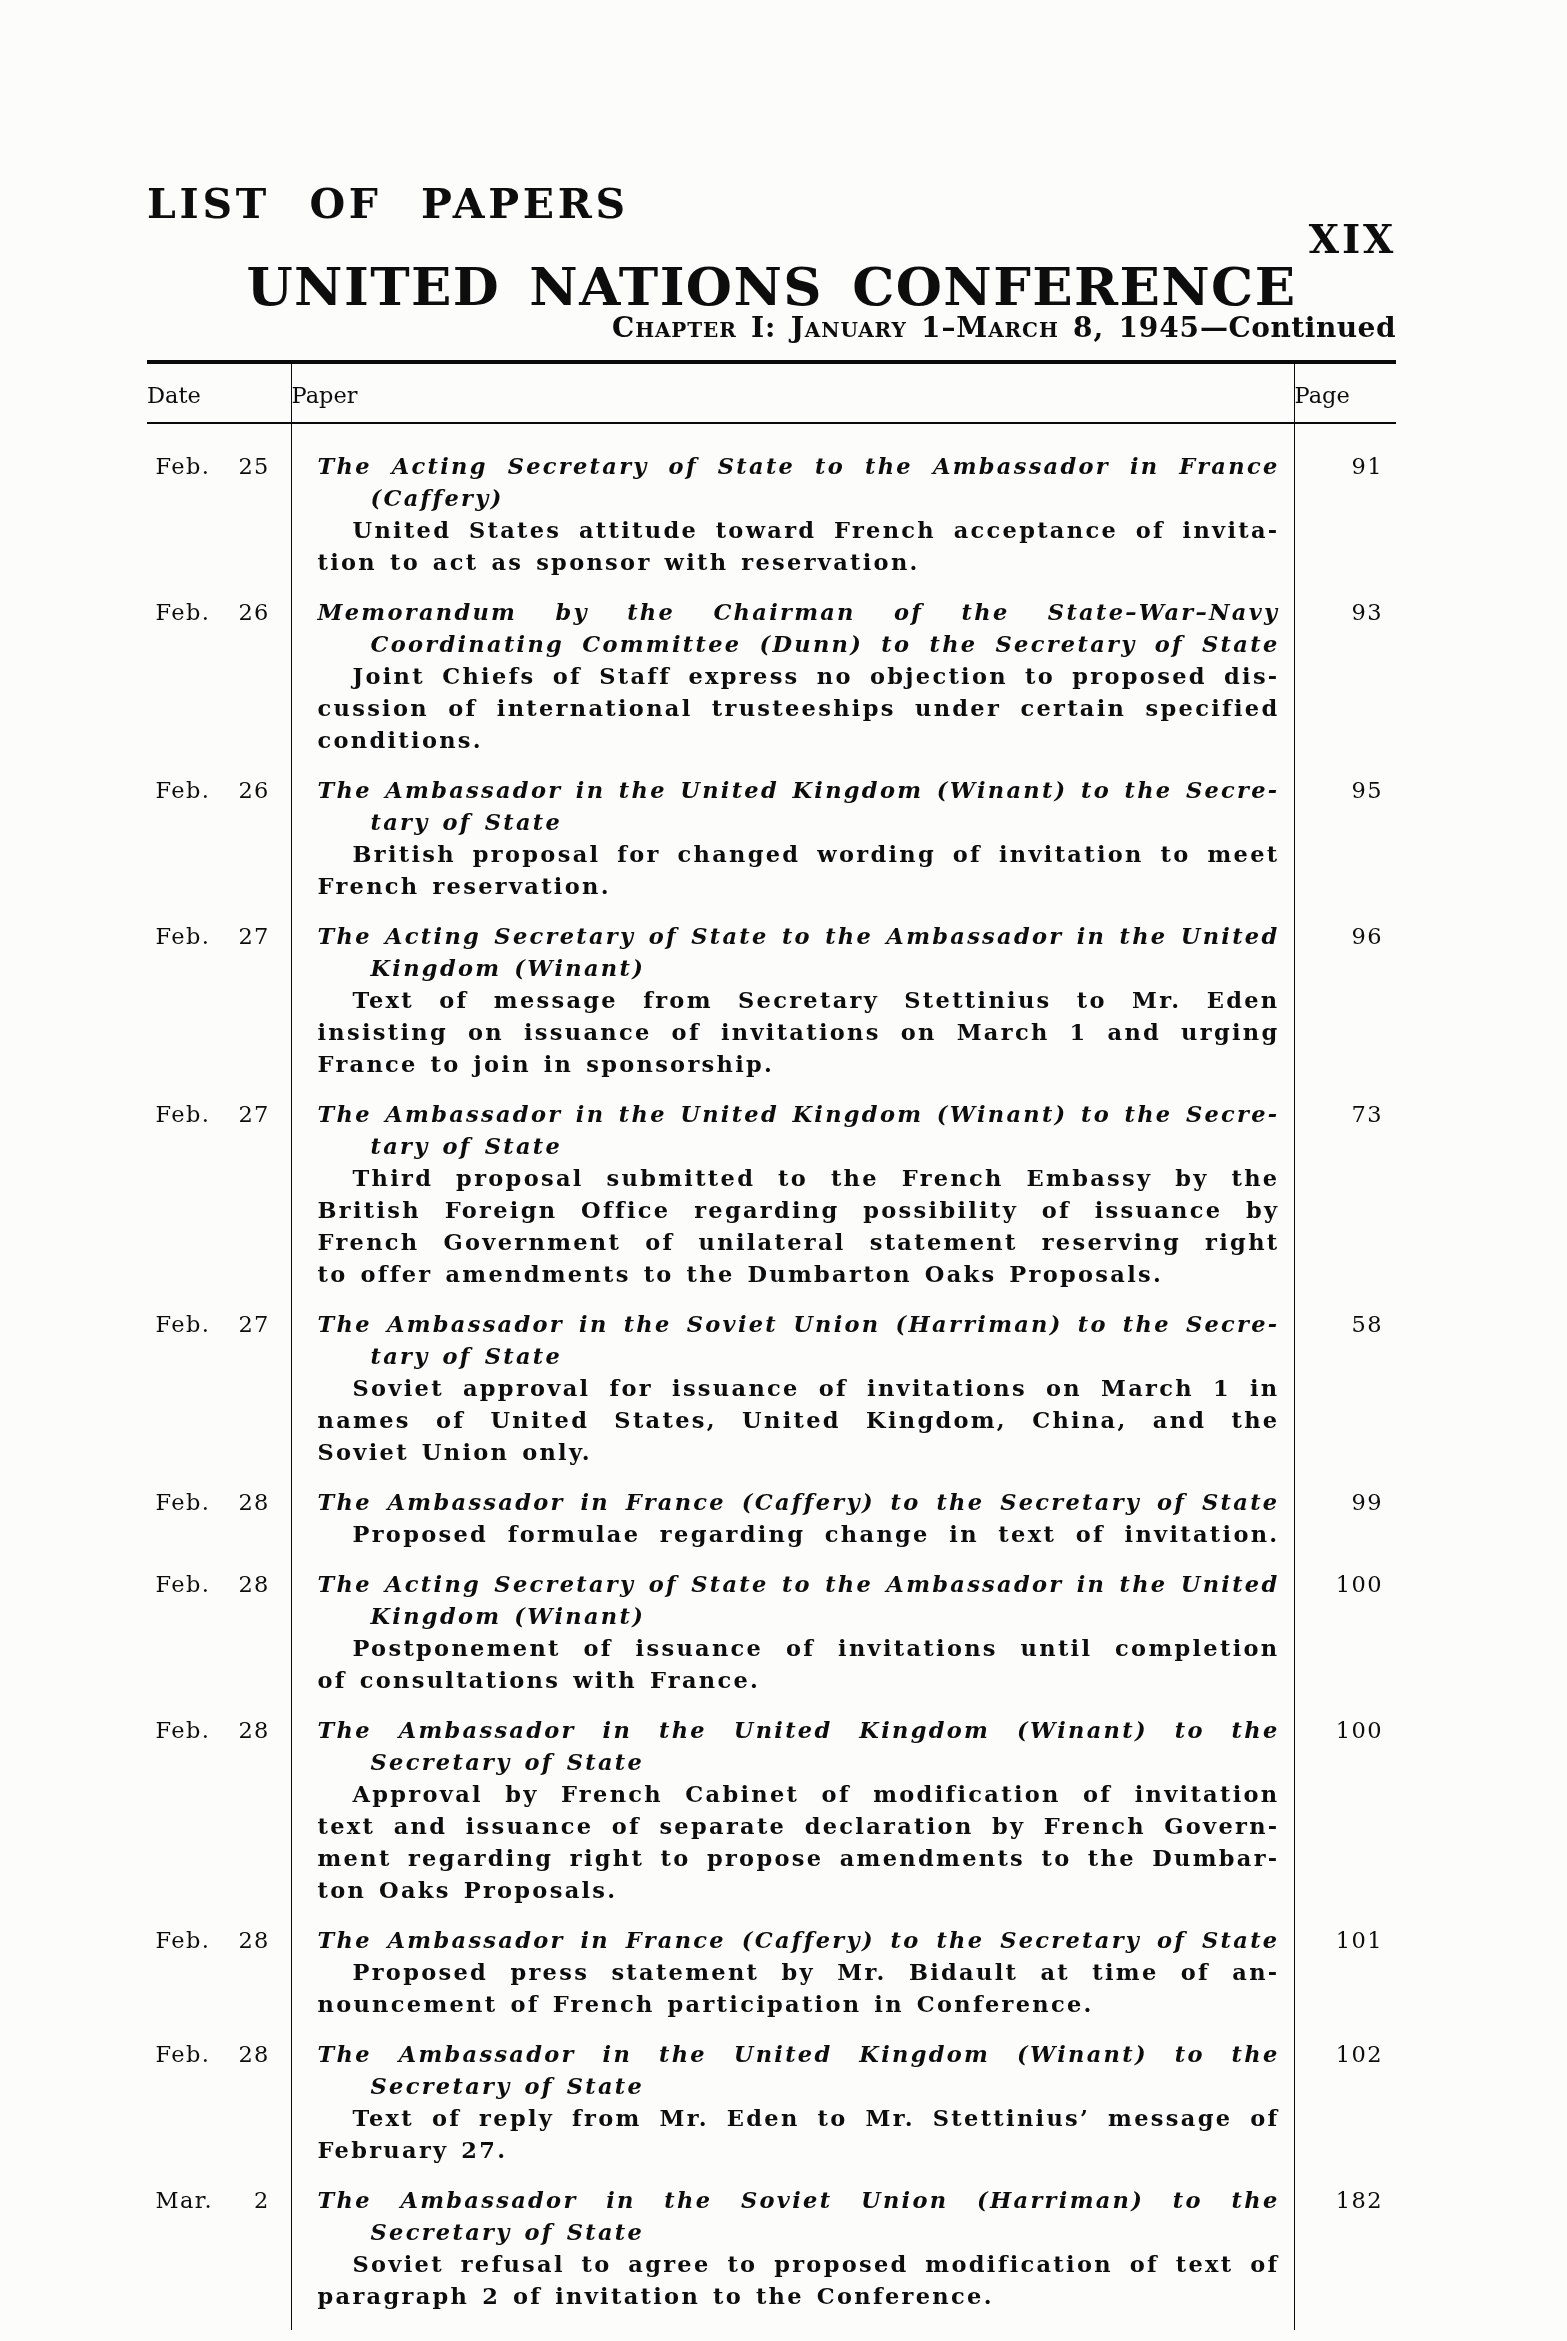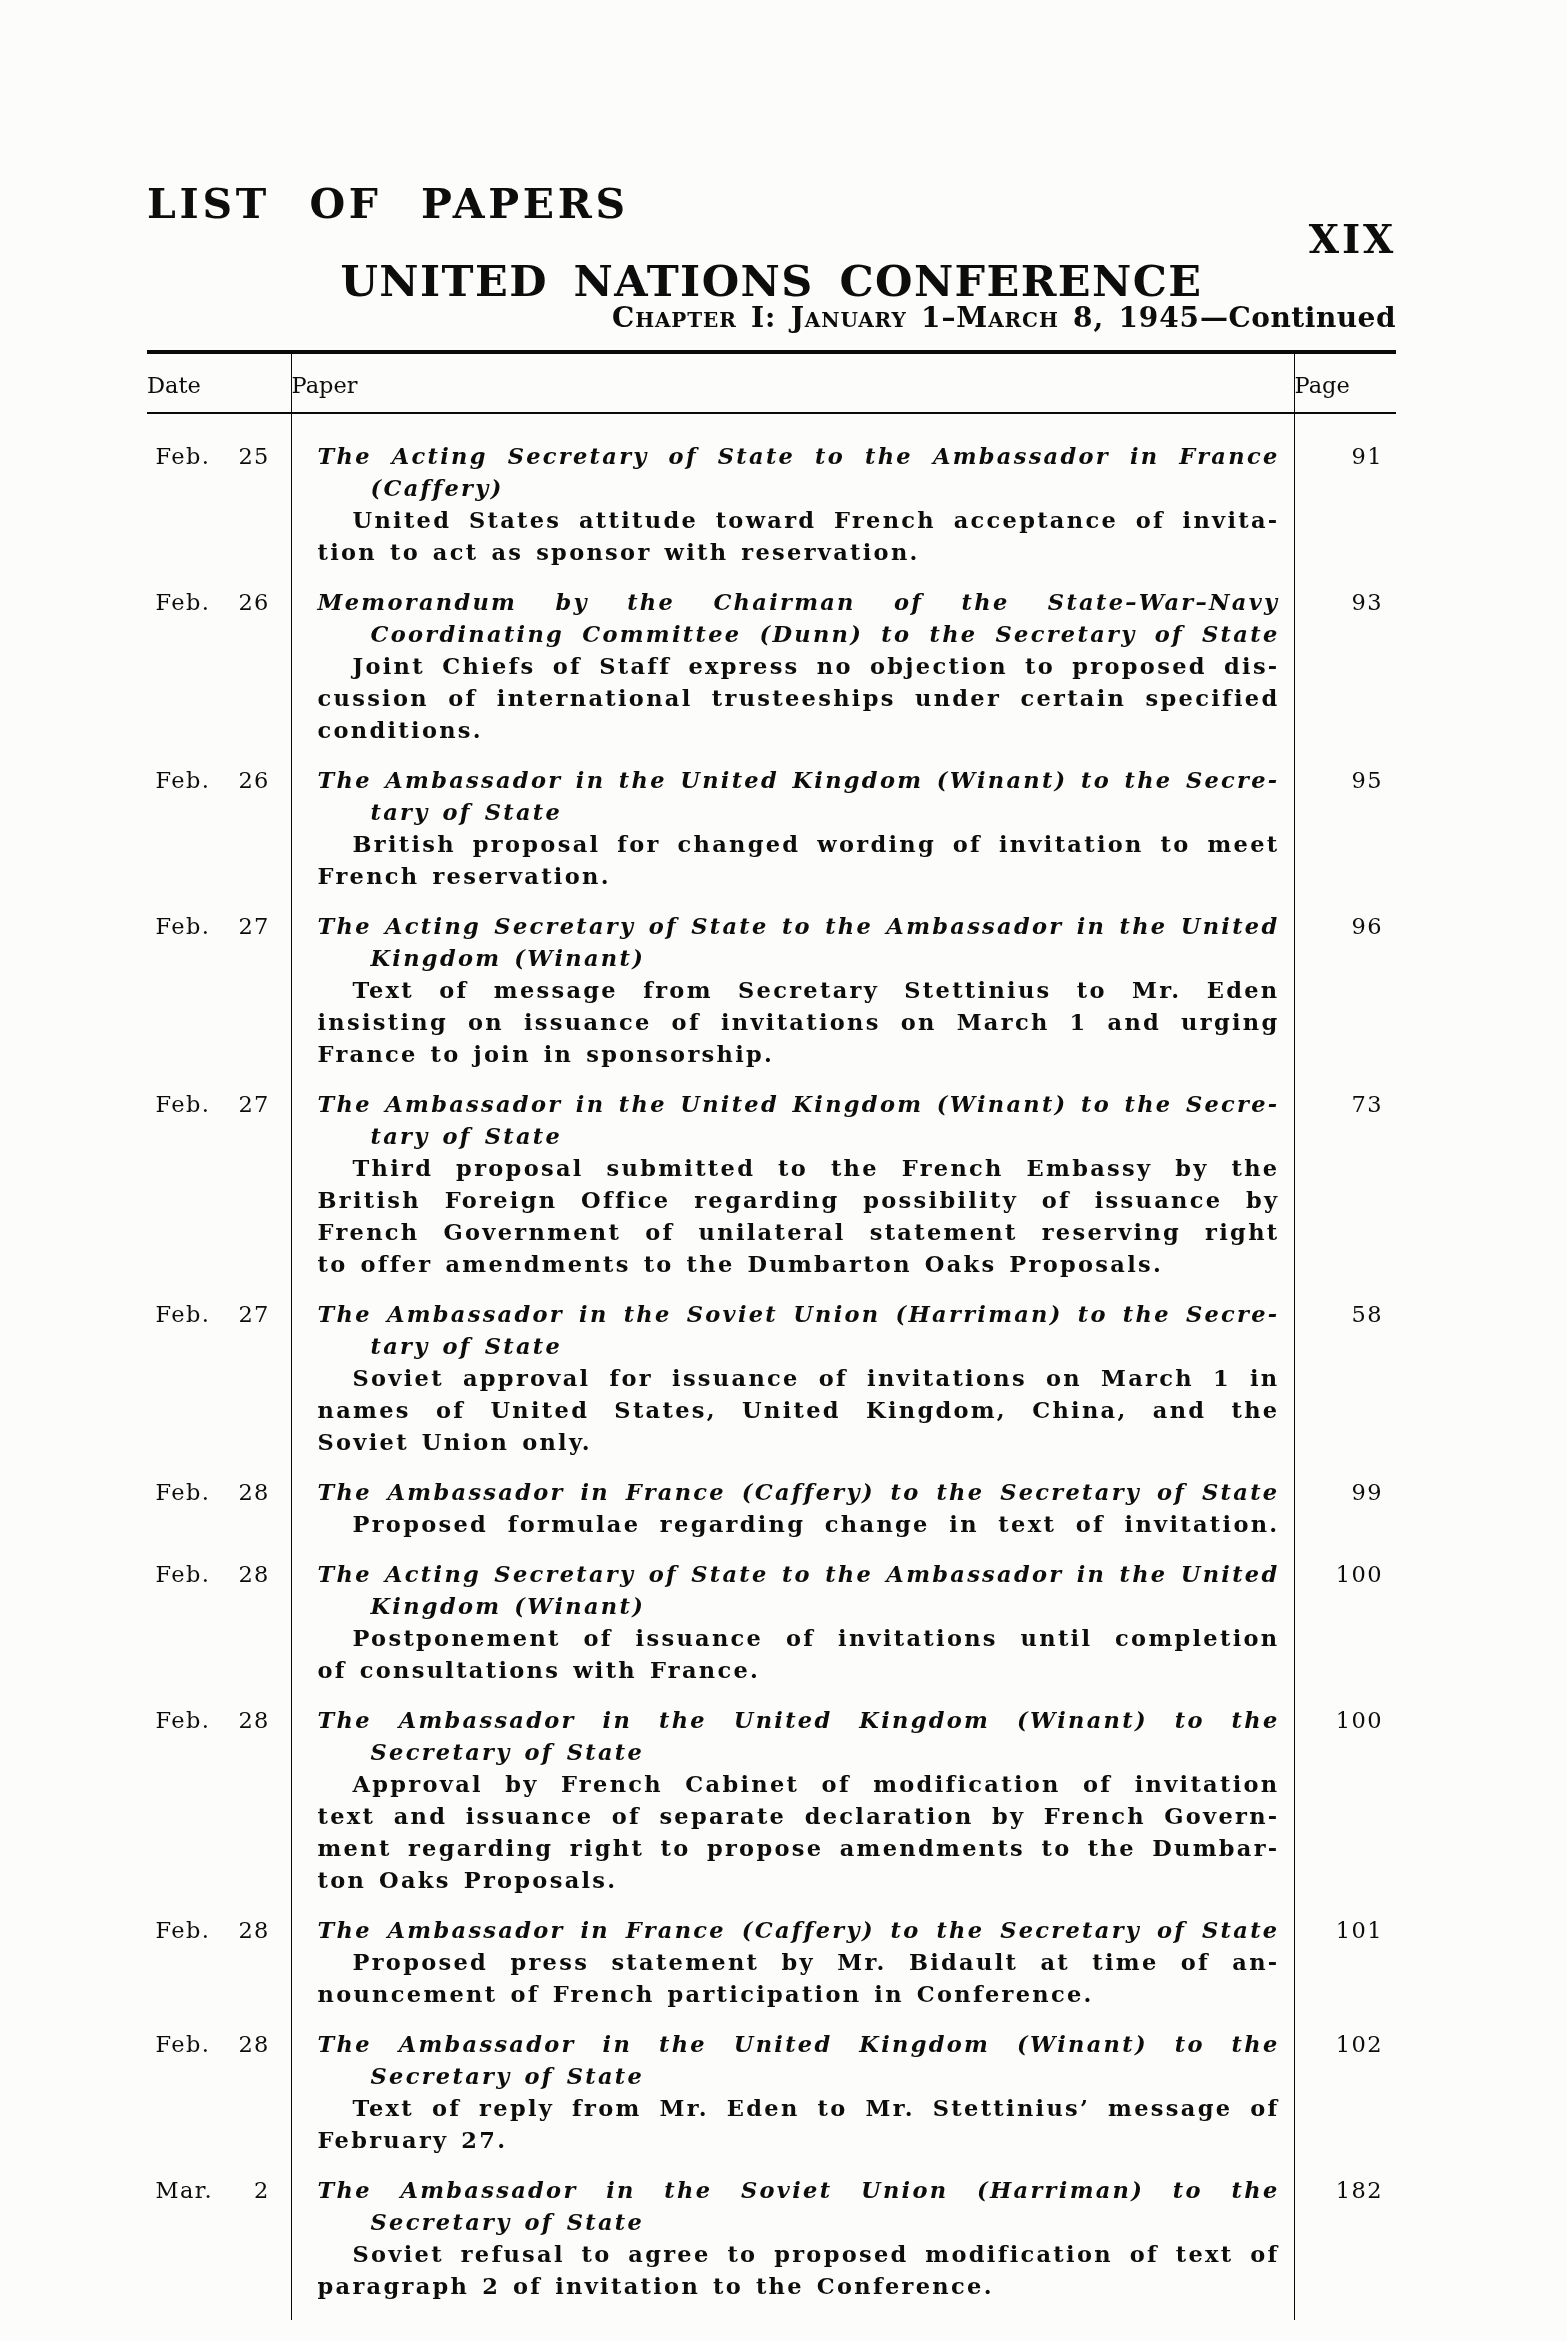--- a/index.html
+++ b/index.html
@@ -15,21 +15,21 @@
   .pagehead{position:relative;padding-top:184px;text-align:left;}
   .running-title{
     display:inline-block;font-size:41px;font-weight:700;line-height:1;
     letter-spacing:3.7px;word-spacing:21.5px;white-space:nowrap;
   }
   .folio{
     position:absolute;right:0;top:184px;font-size:39px;font-weight:700;
     line-height:1;letter-spacing:2.8px;margin-top:36px;
   }
   .conf{
-    margin:35px 0 0;font-size:43px;font-weight:700;line-height:1;
+    margin:35px 0 0;font-size:53px;font-weight:700;line-height:1;
     letter-spacing:1.4px;word-spacing:9.4px;text-align:center;white-space:nowrap;
   }
   .chap{
     margin:1px 0 0;font-size:28px;font-weight:700;line-height:1;
     text-align:right;white-space:nowrap;
   }
   .chap-main{font-variant:small-caps;letter-spacing:0.9px;word-spacing:3.7px;}
   .chap-cont{letter-spacing:0.5px;}
   
   table.papers{

